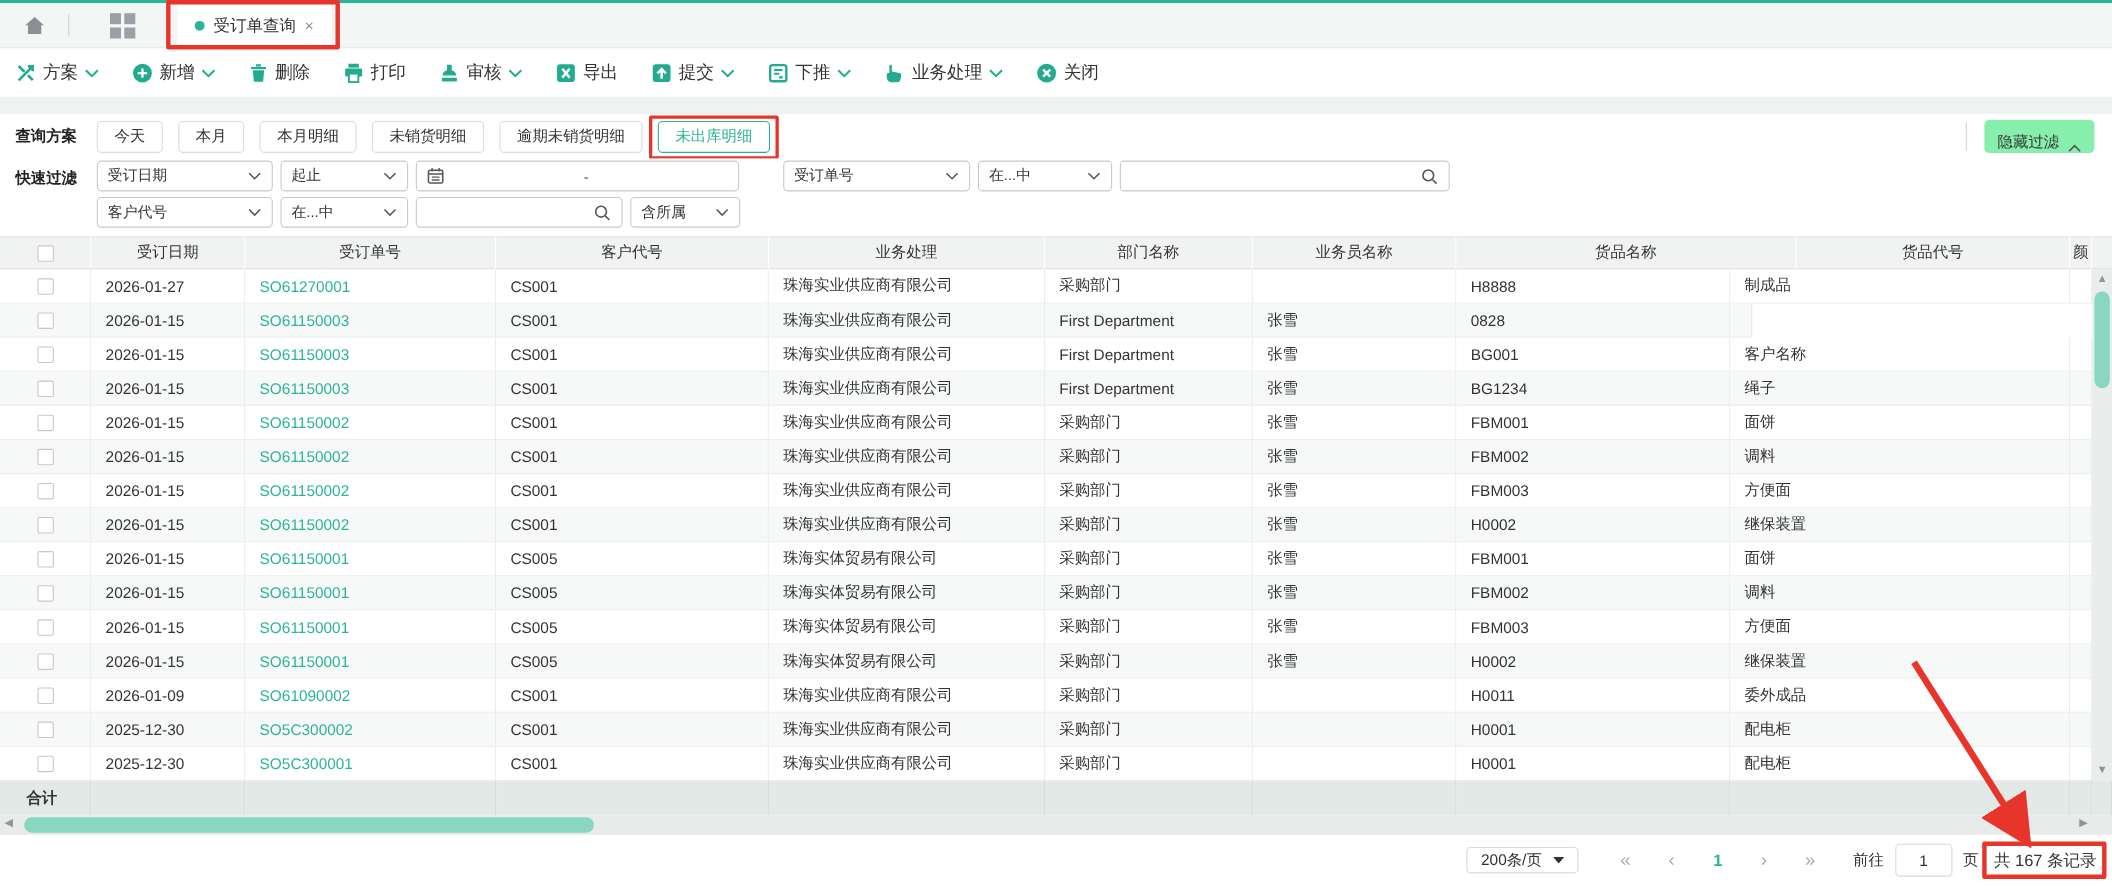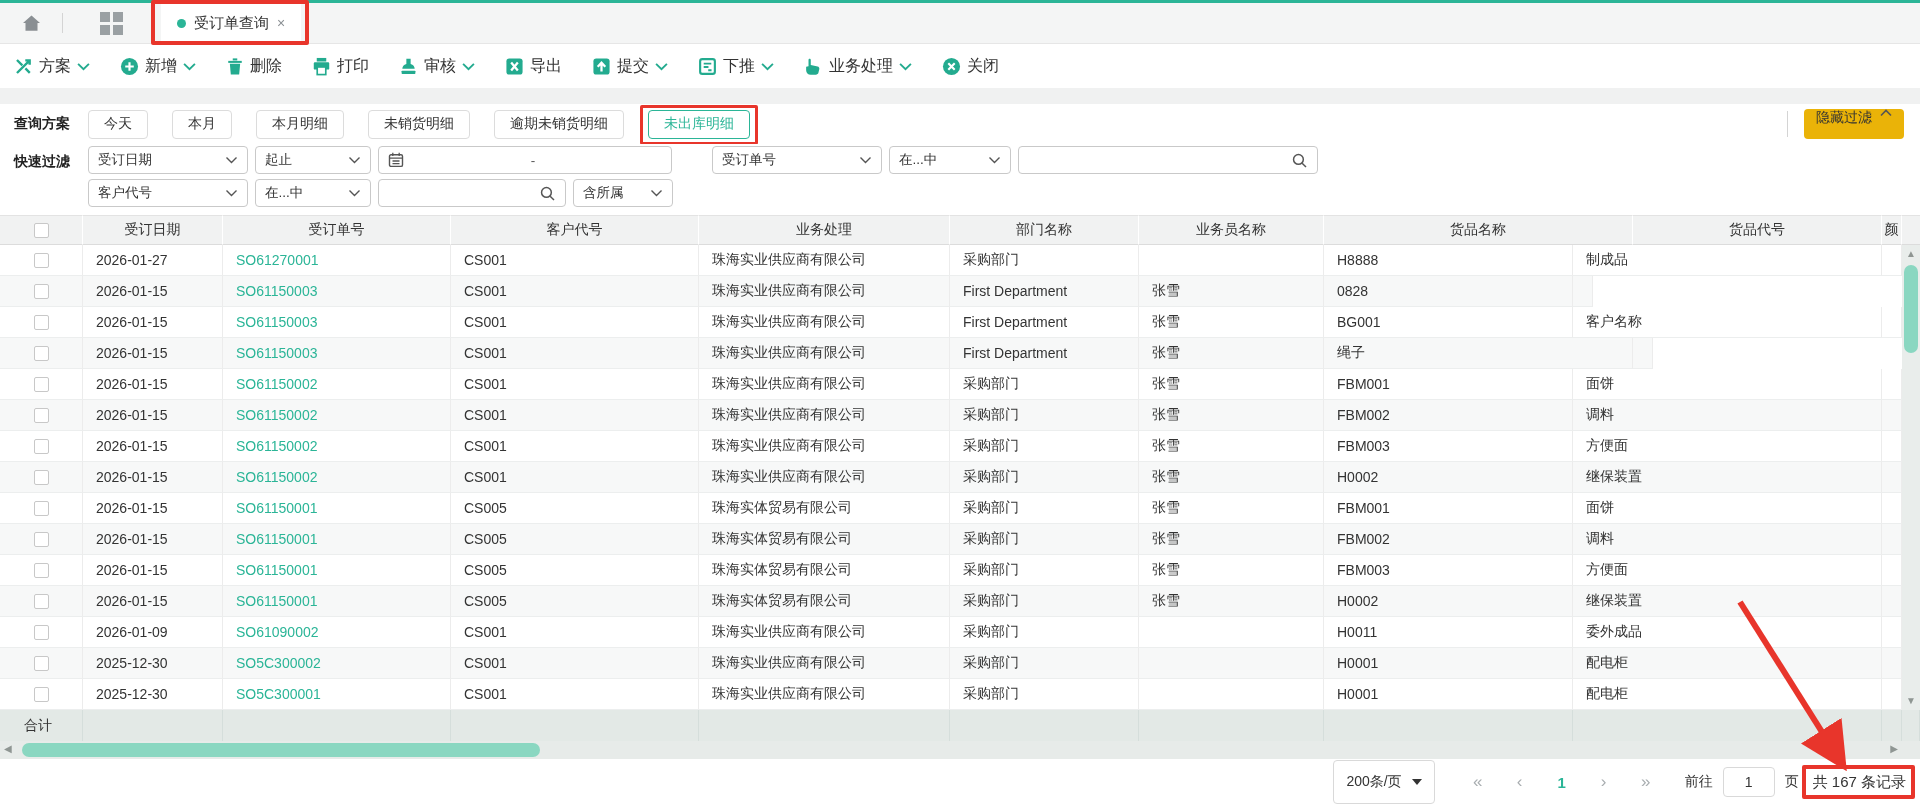--- a/index.html
+++ b/index.html
@@ -22,25 +22,25 @@
   
   .toolbar { height:44px; background:#fff; display:flex; align-items:center; padding-left:14px; gap:30px; }
   .tb-item { display:flex; align-items:center; gap:6px; font-size:16px; color:#333; cursor:pointer; white-space:nowrap; }
   .tb-item svg.glyph { flex:none; }
 
   .gray-strip { height:16px; background:#f0f1f1; }
 
   
   .scheme-row { height:40px; display:flex; align-items:center; padding-left:14px; position:relative; background:#fff; }
   .flabel { font-size:14px; font-weight:bold; color:#222; margin-right:18px; white-space:nowrap; }
-  .scheme-btns { display:flex; gap:24px; align-items:flex-end; }
+  .scheme-btns { display:flex; gap:14px; align-items:flex-end; }
   .scheme-btn { position:relative; height:29px; padding:0 15px; border:1px solid #dcdcdc; border-radius:4px; background:#fff; font-size:14px; color:#333; display:flex; align-items:center; cursor:pointer; white-space:nowrap; }
   .scheme-btn.active { color:#2bb597; border-color:#2bb597; }
   .hide-filter-wrap { position:absolute; right:16px; top:0; height:100%; display:flex; align-items:center; gap:16px; }
-  .hide-filter { height:30px; background:#eab308; border-radius:4px; padding:0 12px; display:flex; align-items:flex-start; gap:8px; font-size:14px; color:#333; cursor:pointer; }
+  .hide-filter { height:30px; background:#86efac; border-radius:4px; padding:0 12px; display:flex; align-items:flex-end; gap:8px; font-size:14px; color:#333; cursor:pointer; }
 
   .quick-area { position:relative; padding:2px 0 6px 14px; background:#fff; }
   .quick-flex { display:flex; }
   .quick-rows { display:flex; flex-direction:column; gap:5px; }
   .qrow { display:flex; align-items:center; gap:7px; }
   .sel, .inputbox { height:28px; border:1px solid #c9c9c9; border-radius:4px; background:#fff; display:flex; align-items:center; font-size:13.5px; color:#333; padding:0 9px; }
   .sel { justify-content:space-between; cursor:pointer; }
   .inputbox { position:relative; }
   .date-sep { flex:1; text-align:center; color:#555; }
   .sp30 { width:26px; }
@@ -54,35 +54,35 @@
   .grid { position:absolute; left:0; top:215px; width:1920px; }
   .tr { display:flex; }
   .th, .td { flex:none; overflow:hidden; white-space:nowrap; }
   .tr.head .th { height:30px; background:#f1f2f2; border-right:1px solid #fff; border-top:1px solid #e3e3e3; border-bottom:1px solid #dcdcdc; display:flex; align-items:center; justify-content:center; font-size:14px; color:#333; }
   .tr.head .th.fill { background:#f1f2f2; border-right:none; }
   .tr.row .td { height:31px; border-right:1px solid #ececec; border-bottom:1px solid #eceeee; display:flex; align-items:center; padding-left:13px; font-size:14px; color:#333; background:#fff; }
   .tr.row.even .td { background:#f7f8f8; }
   .tr.row .td.c { justify-content:center; padding-left:0; }
   .tr.row .td .link { color:#2bb597; cursor:pointer; }
   .tr.total .td { height:31px; background:#e3e9e6; border-right:1px solid #d5dedb; display:flex; align-items:center; font-size:14px; }
-  .tr.total .td:first-child { font-weight:normal; padding-left:24px; overflow:visible; }
+  .tr.total .td:first-child { font-weight:bold; padding-left:24px; overflow:visible; }
 
   
   .vscroll { position:absolute; right:0; top:245px; width:18px; height:465px; background:#e9edeb; display:flex; flex-direction:column; align-items:center; }
   .vthumb { position:absolute; top:20px; left:2px; width:14px; height:88px; border-radius:7px; background:#8ad7c1; }
   .arr { font-size:10px; color:#8f9693; line-height:16px; height:16px; user-select:none; }
   .vscroll .arr.up { margin-top:1px; } .vscroll .arr.dn { position:absolute; bottom:1px; }
   .hscroll { position:absolute; left:0; top:741px; width:1920px; height:18px; background:#e7ebe9; }
   .hthumb { position:absolute; left:22px; top:2px; width:518px; height:14px; border-radius:7px; background:#8ad7c1; }
   .hscroll .arr { position:absolute; top:0; }
   .hscroll .arr.lf { left:4px; } .hscroll .arr.rt { right:22px; }
 
   
   .pagination { position:absolute; left:0; top:759px; width:1920px; height:46px; background:#fff; display:flex; align-items:center; justify-content:flex-end; gap:0; padding-right:14px; font-size:14px; color:#333; }
-  .page-size { height:44px; border:1px solid #d9d9d9; border-radius:4px; padding:0 12px; display:flex; align-items:center; gap:10px; cursor:pointer; margin-right:22px; }
+  .page-size { height:24px; border:1px solid #d9d9d9; border-radius:4px; padding:0 12px; display:flex; align-items:center; gap:10px; cursor:pointer; margin-right:22px; }
   .caret-dn { width:0; height:0; border-left:5px solid transparent; border-right:5px solid transparent; border-top:6px solid #333; }
   .pg-btn { width:42px; text-align:center; font-size:17px; color:#a8adb0; cursor:pointer; user-select:none; }
   .pg-cur { width:42px; text-align:center; color:#2bb597; font-weight:bold; font-size:15px; }
   .goto-label { margin:0 10px 0 18px; }
   .goto-input { width:52px; height:30px; border:1px solid #d9d9d9; border-radius:4px; display:flex; align-items:center; justify-content:center; }
   .page-label { margin:0 14px 0 10px; }
   .total-records { position:relative; font-size:15px; white-space:nowrap; }
 
   
   .red-outline { position:absolute; border:4px solid #e8352b; border-radius:2px; pointer-events:none; }
@@ -397,20 +397,21 @@
           <span class="ck"></span>
         </div>
         <div class="td" style="width: 140px;">2026-01-15</div>
         <div class="td" style="width: 228px;">
           <span class="link">SO61150003</span>
         </div>
         <div class="td" style="width: 248px;">CS001</div>
         <div class="td" style="width: 251px;">珠海实业供应商有限公司</div>
         <div class="td" style="width: 189px;">First Department</div>
         <div class="td" style="width: 185px;">张雪</div>
+        <div class="td" style="width: 249px;">BG1234</div>
         <div class="td" style="width: 309px;">绳子</div>
         <div class="td" style="width: 20px;"></div>
       </div>
       <div class="tr row">
         <div class="td c" style="width: 83px;">
           <span class="ck"></span>
         </div>
         <div class="td" style="width: 140px;">2026-01-15</div>
         <div class="td" style="width: 228px;">
           <span class="link">SO61150002</span>

